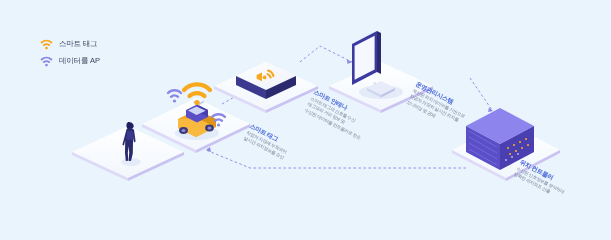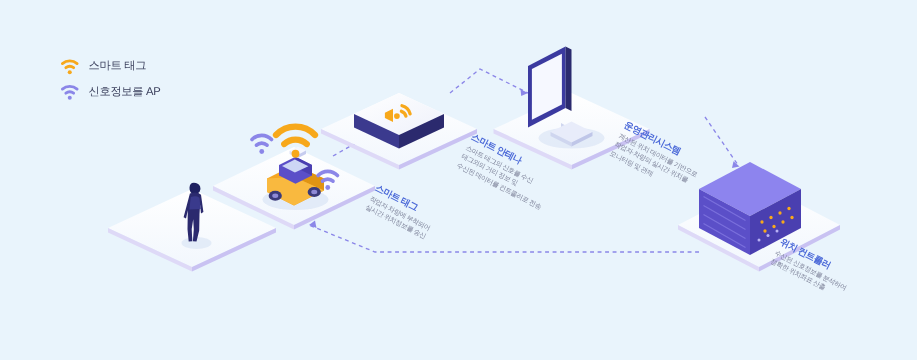--- a/index.html
+++ b/index.html
@@ -217,21 +217,21 @@
     </div>
 
     <div class="legend-row">
       <svg class="legend-ico" viewBox="0 0 13 11">
         <g fill="none" stroke="#8b86e8" stroke-linecap="round" stroke-width="1.9">
           <path d="M1.6,3.4 a7.6,7.6 0 0 1 9.8,0"></path>
           <path d="M3.9,6.1 a4.3,4.3 0 0 1 5.2,0"></path>
         </g>
         <circle cx="6.5" cy="9.1" r="1.35" fill="#8b86e8"></circle>
       </svg>
-      <span class="legend-label">신호정보를 AP</span>
+      <span class="legend-label">데이터를 AP</span>
     </div>
 
   </div>
 
   <div class="callout co-antenna">
     <div class="ttl">스마트 안테나</div>
     <div class="body">스마트 태그의 신호를 수신</div>
     <div class="body">태그와의 거리 정보 및</div>
     <div class="body">수신된 데이터를 컨트롤러로 전송</div>
   </div>

